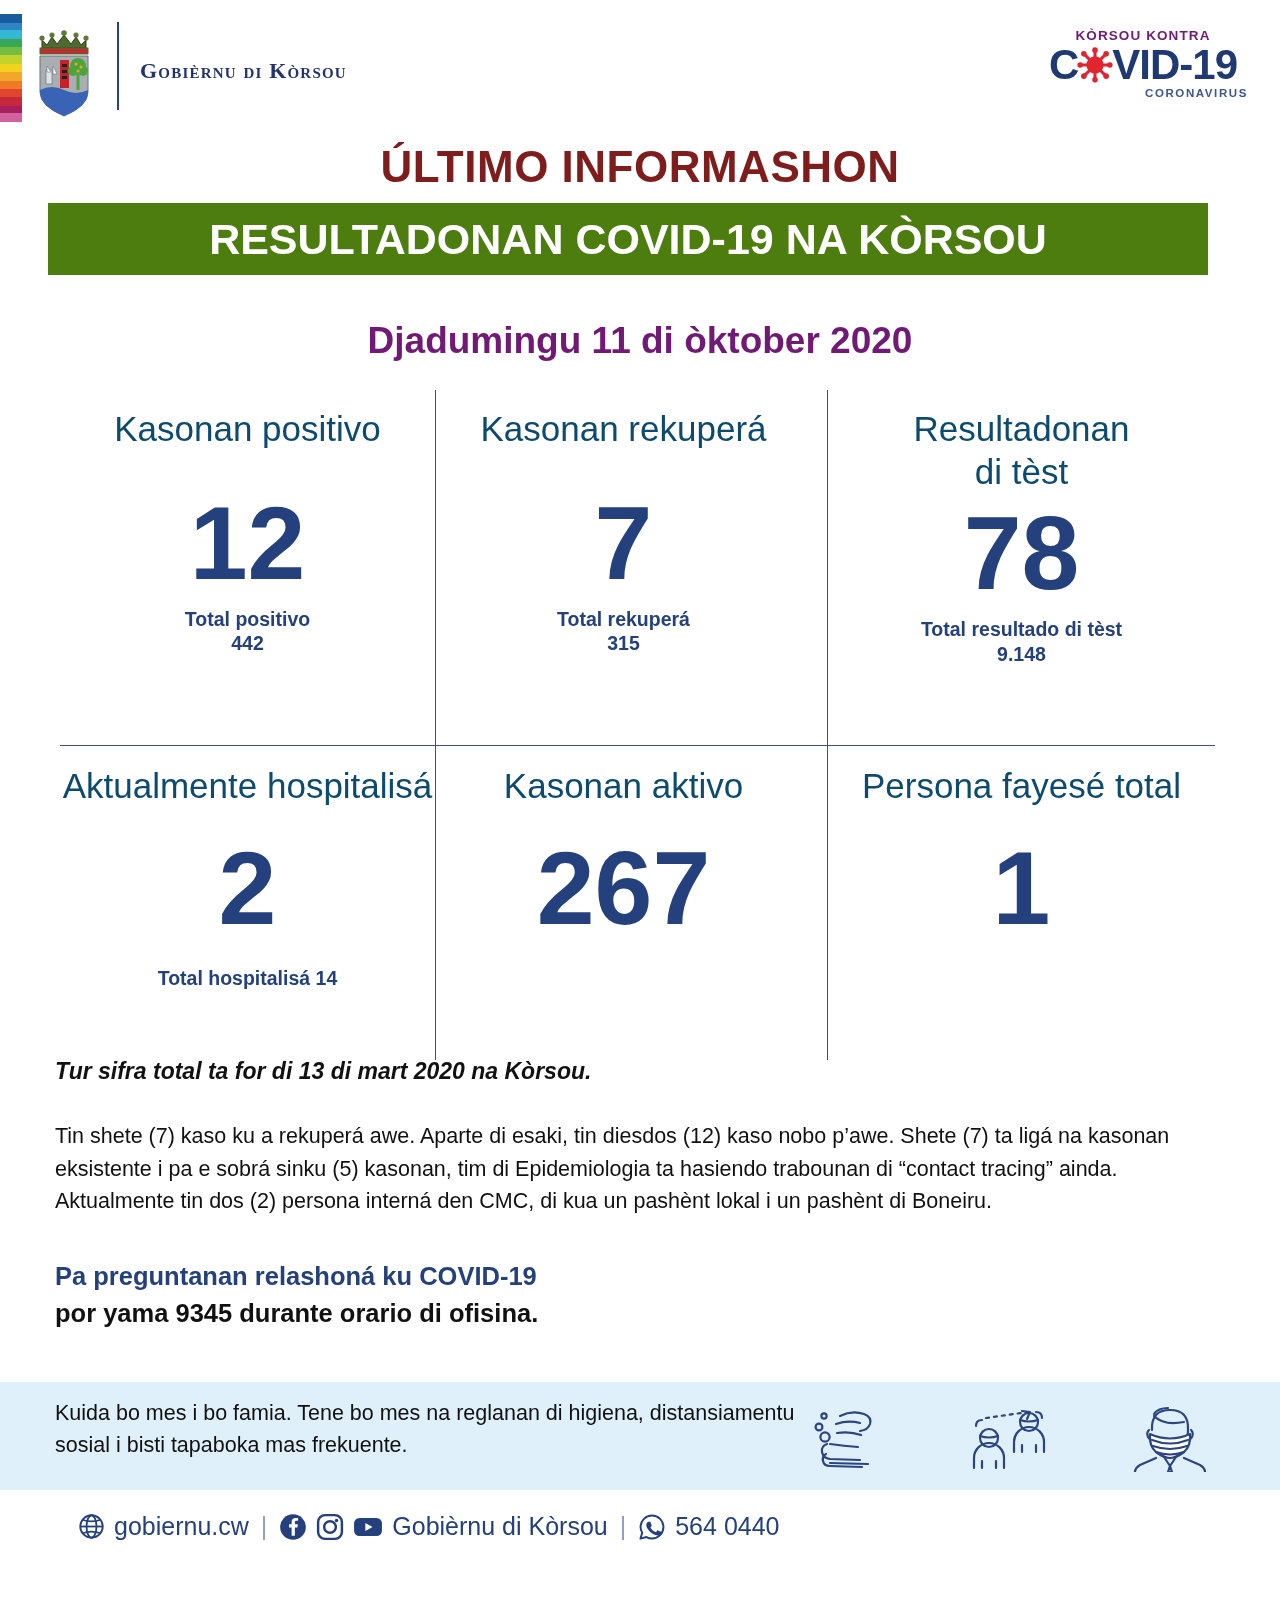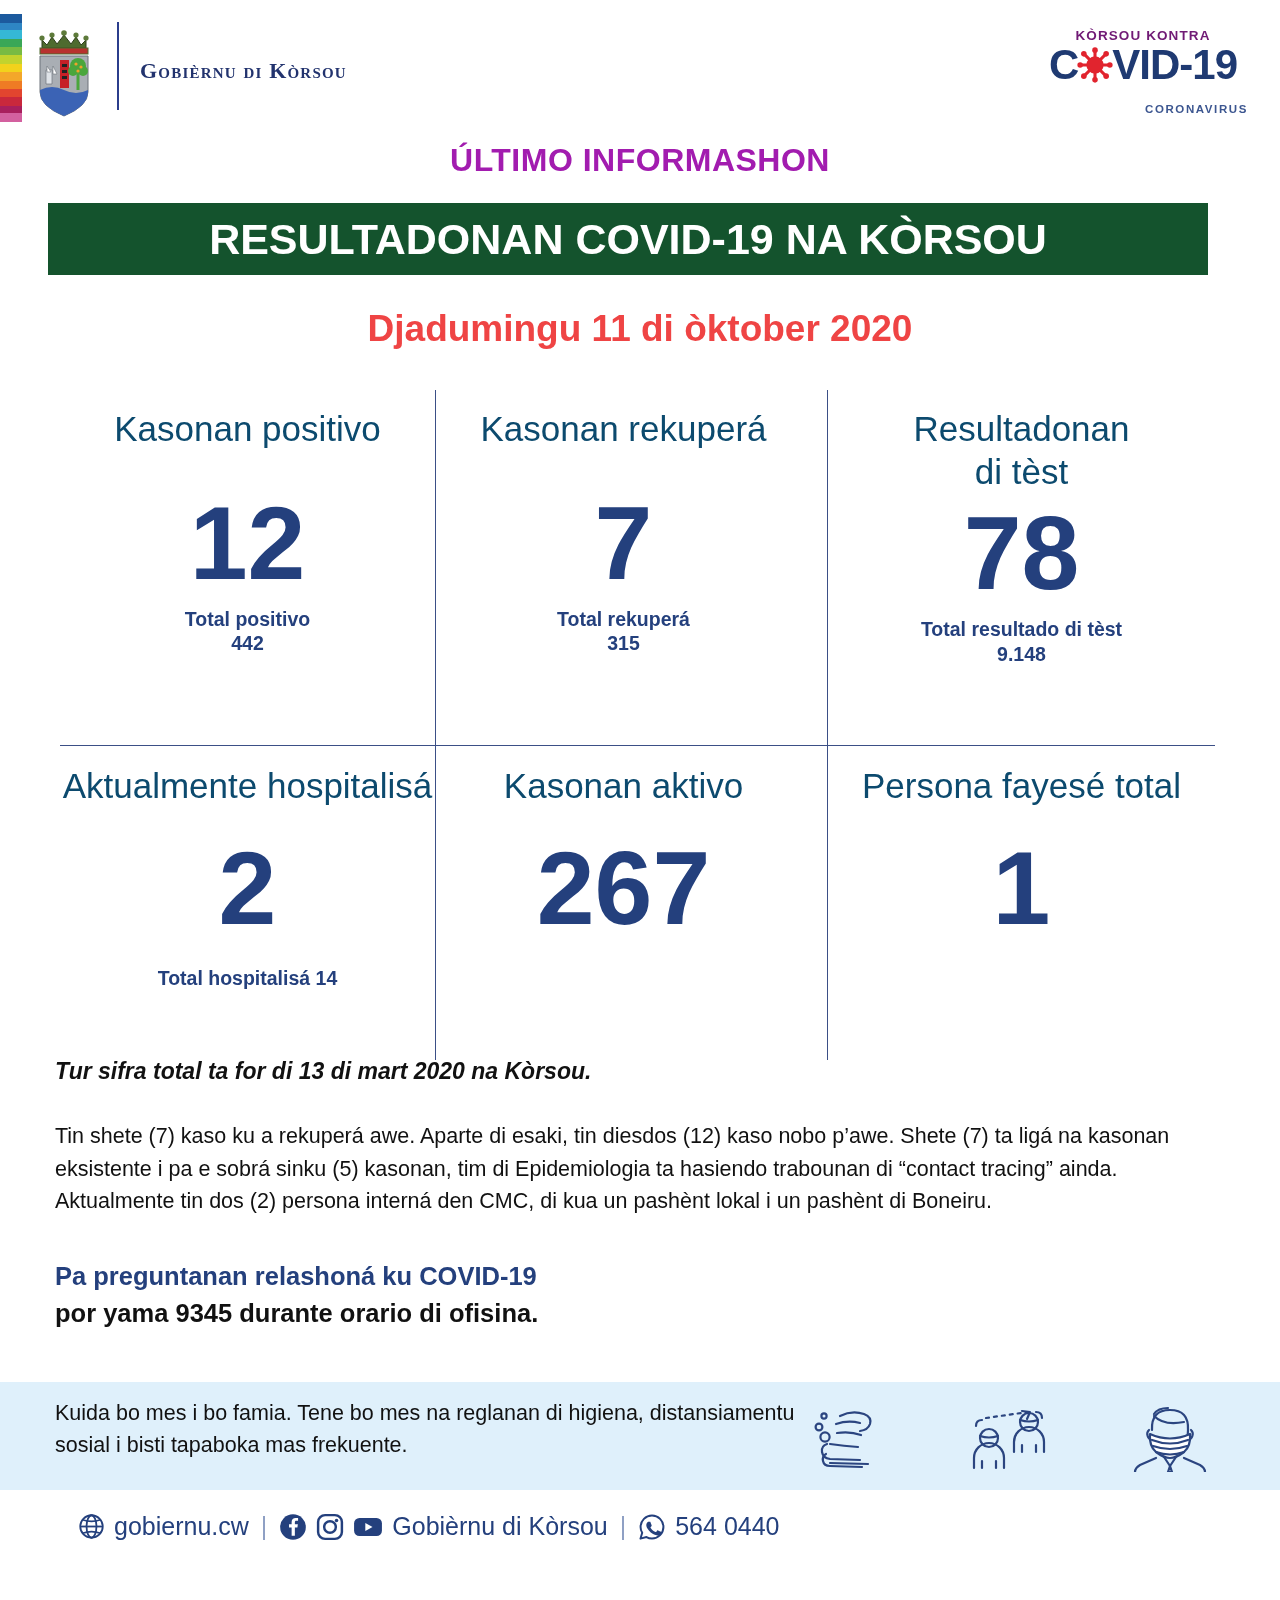--- a/index.html
+++ b/index.html
@@ -40,35 +40,35 @@
     position:absolute;left:140px;top:58px;
     font-size:22px;letter-spacing:1.2px;color:#22336e;
     font-family:"Liberation Serif", serif;font-weight:700;
     font-variant:small-caps;
   }
   .covid-logo{position:absolute;right:28px;top:28px;width:218px;height:80px;}
   .ck{font-size:13.5px;font-weight:bold;color:#701a75;letter-spacing:1.1px;text-align:center;}
   .cvrow{display:flex;align-items:center;justify-content:center;margin-top:1px;}
   .cv-txt{font-size:42px;font-weight:bold;color:#1f3a72;letter-spacing:-1px;line-height:1;}
   .virus{width:36px;height:36px;margin:0 -1px;}
-  .cv-sub{font-size:11.5px;font-weight:bold;color:#3c5690;letter-spacing:1.6px;text-align:right;margin-top:17px;padding-right:4px;}
+  .cv-sub{font-size:11.5px;font-weight:bold;color:#3c5690;letter-spacing:1.6px;text-align:right;margin-top:1px;padding-right:4px;}
 
   
   .ultimo{
     position:absolute;left:0;top:142px;width:1280px;text-align:center;
-    color:#a21caf;font-size:32px;font-weight:bold;letter-spacing:0.5px;
+    color:#7f1d1d;font-size:44px;font-weight:bold;letter-spacing:0.5px;
   }
   .banner{
     position:absolute;left:48px;top:203px;width:1160px;height:72px;
-    background:#14532d;display:flex;align-items:center;justify-content:center;
+    background:#4d7c0f;display:flex;align-items:center;justify-content:center;
   }
   .banner span{color:#ffffff;font-size:43px;font-weight:bold;letter-spacing:0px;}
   .date{
-    position:absolute;left:0;top:308px;width:1280px;text-align:center;
-    color:#ef4444;font-size:37px;font-weight:bold;
+    position:absolute;left:0;top:320px;width:1280px;text-align:center;
+    color:#701a75;font-size:37px;font-weight:bold;
   }
 
   
   .grid{position:absolute;left:60px;top:390px;width:1155px;height:670px;}
   .vline{position:absolute;top:0;width:1px;height:670px;background:#3b4f86;}
   .vl1{left:375px;}
   .vl2{left:767px;}
   .hline{position:absolute;left:0;top:355px;width:1155px;height:1px;background:#3b4f86;}
 
   .cell{position:absolute;text-align:center;}

